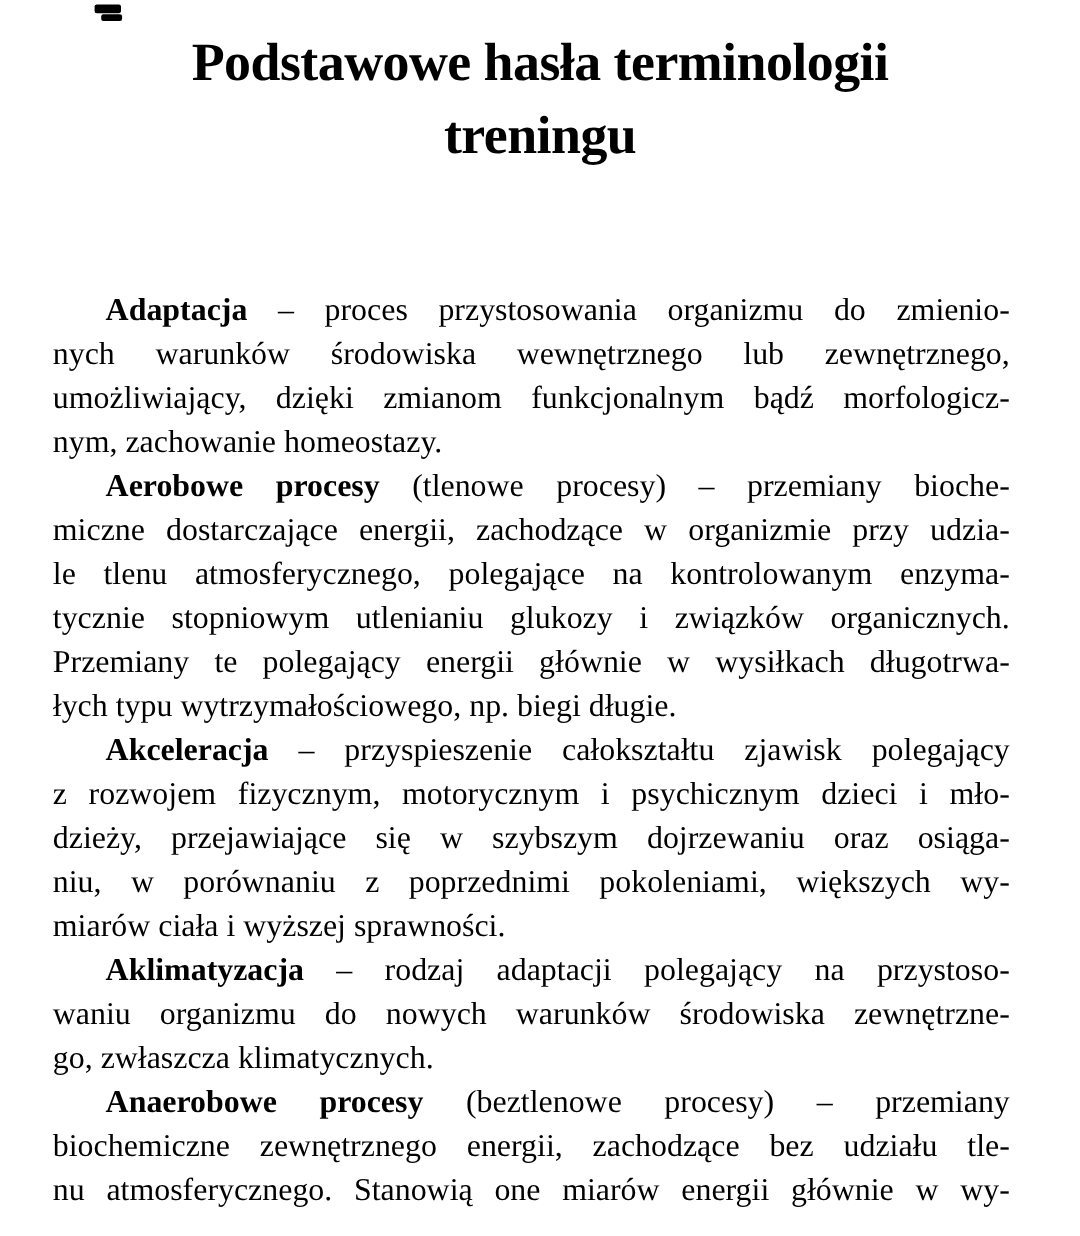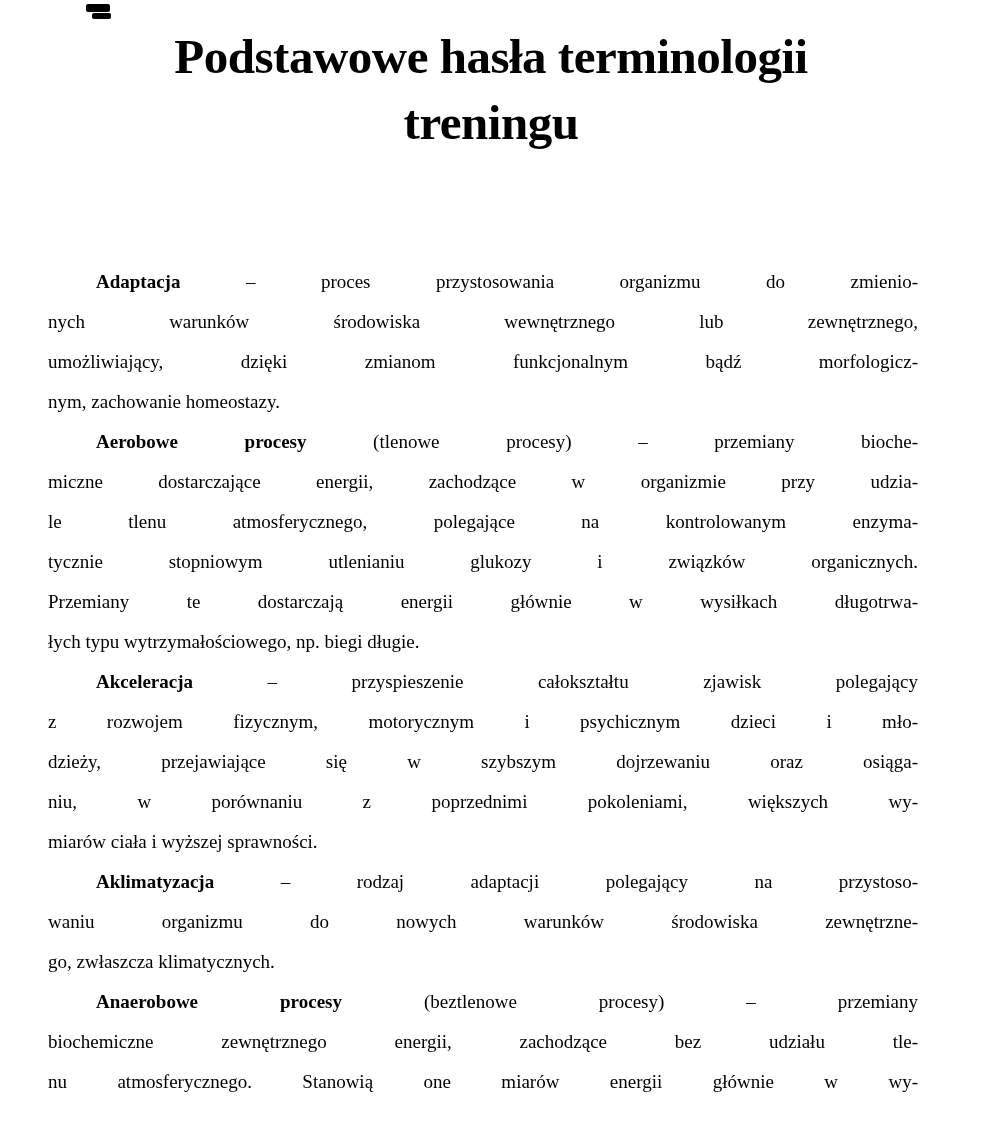--- a/index.html
+++ b/index.html
@@ -42,21 +42,21 @@
     text-align: center;
     font-weight: 700;
     font-size: 49px;
     line-height: 66px;
     letter-spacing: -0.5px;
   }
   .body-text {
     margin: 106px 64px 0 48px; 
   }
   .line {
-    font-size: 19px;
+    font-size: 29px;
     line-height: 40px;
     height: 40px;
     text-align: justify;
     text-align-last: justify;
     overflow: visible;
   }
   .line.first {
     text-indent: 48px;
   }
   .line.last {
@@ -89,21 +89,21 @@
       <div class="line">nych warunków środowiska wewnętrznego lub zewnętrznego,</div>
       <div class="line">umożliwiający, dzięki zmianom funkcjonalnym bądź morfologicz-</div>
       <div class="line last">nym, zachowanie homeostazy.</div>
     </div>
 
     <div>
       <div class="line first"><span class="term">Aerobowe procesy</span><span> (tlenowe procesy) – przemiany bioche-</span></div>
       <div class="line">miczne dostarczające energii, zachodzące w organizmie przy udzia-</div>
       <div class="line">le tlenu atmosferycznego, polegające na kontrolowanym enzyma-</div>
       <div class="line">tycznie stopniowym utlenianiu glukozy i związków organicznych.</div>
-      <div class="line">Przemiany te dostarczają energii głównie w wysiłkach długotrwa-</div>
+      <div class="line">Przemiany te polegający energii głównie w wysiłkach długotrwa-</div>
       <div class="line last">łych typu wytrzymałościowego, np. biegi długie.</div>
     </div>
 
     <div>
       <div class="line first"><span class="term">Akceleracja</span><span> – przyspieszenie całokształtu zjawisk polegający</span></div>
       <div class="line">z rozwojem fizycznym, motorycznym i psychicznym dzieci i mło-</div>
       <div class="line">dzieży, przejawiające się w szybszym dojrzewaniu oraz osiąga-</div>
       <div class="line">niu, w porównaniu z poprzednimi pokoleniami, większych wy-</div>
       <div class="line last">miarów ciała i wyższej sprawności.</div>
     </div>

